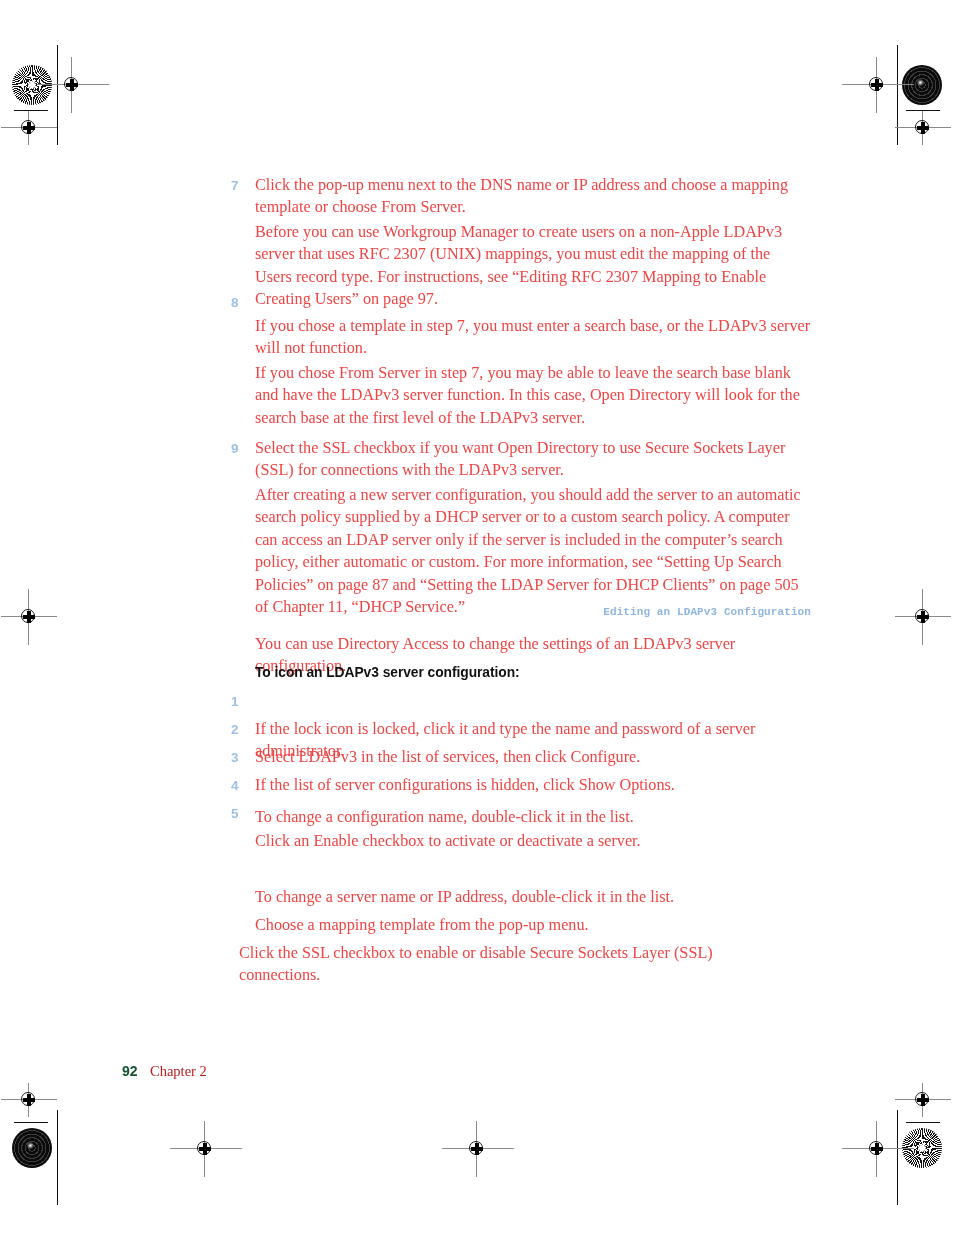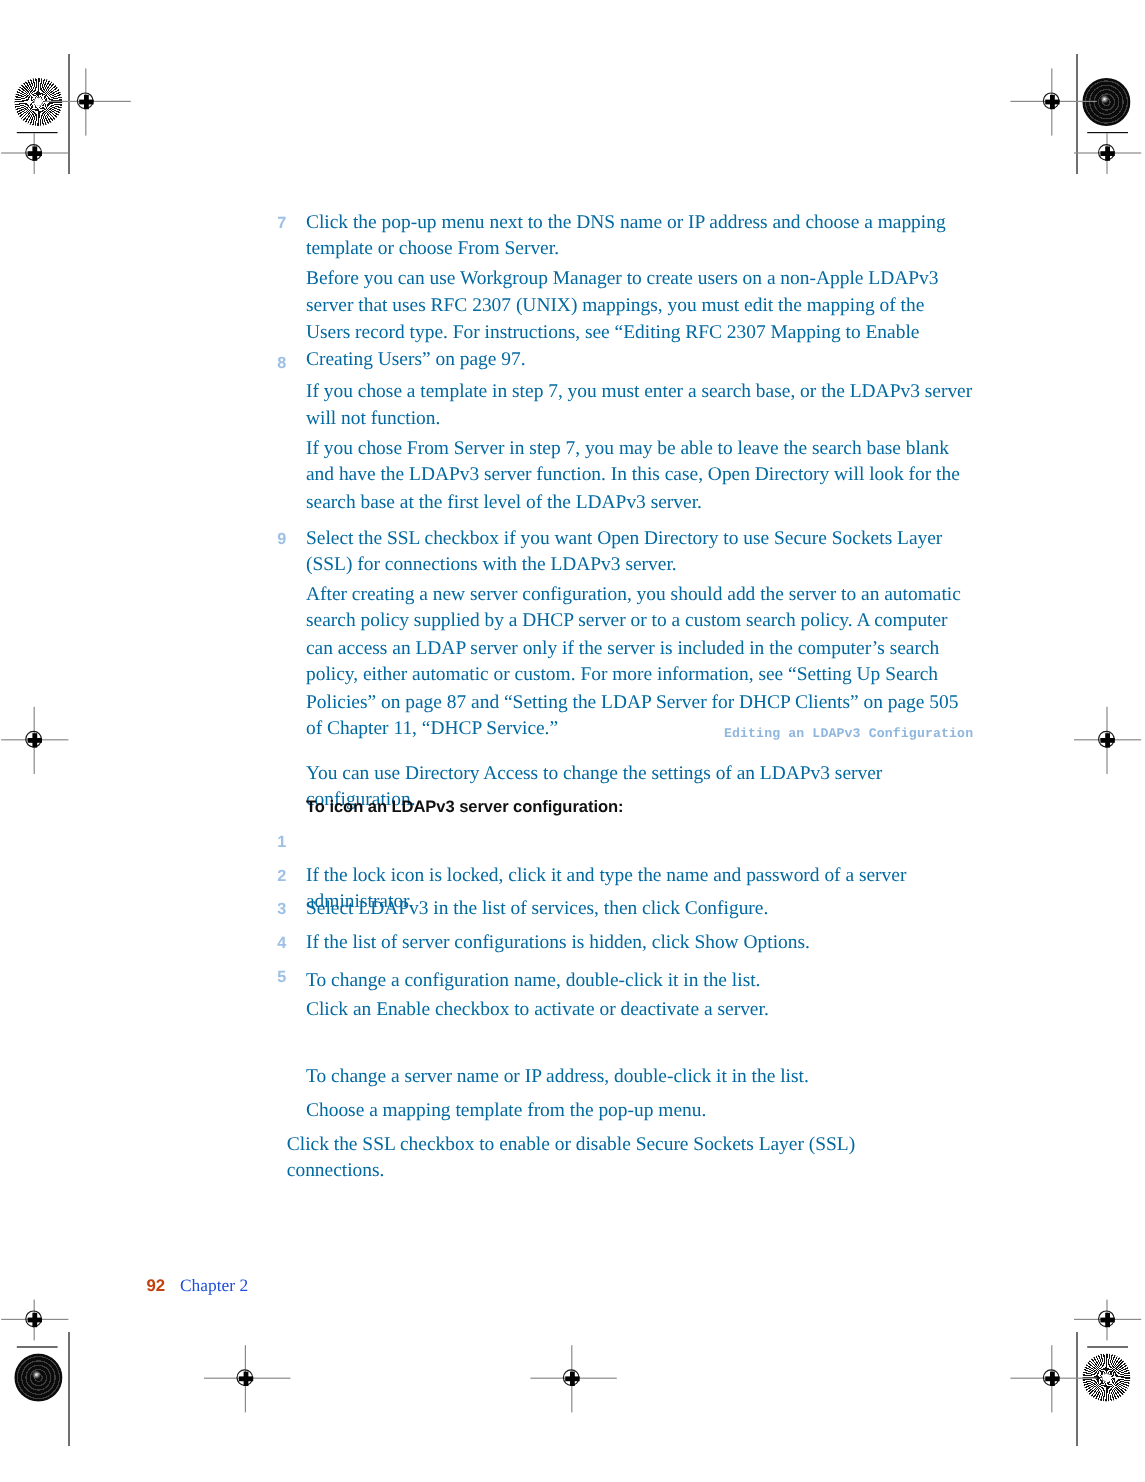--- a/index.html
+++ b/index.html
@@ -117,21 +117,21 @@
     font-weight: bold;
     font-size: 13.5px;
     color: #9dc0e4;
     line-height: 22.4px;
     padding-top: 1px;
   }
   .step-text, .para {
     font-family: "Liberation Serif", serif;
     font-size: 16.2px;
     line-height: 22.4px;
-    color: #0369a1;
+    color: #ef4444;
     text-align: left;
   }
   .para {
     margin: 0;
   }
   .indented {
     padding-left: 24px;
   }
   .section-head {
     font-family: Liberation Mono, monospace;
@@ -152,27 +152,27 @@
   }
   .footer {
     position: absolute;
     display: flex;
     align-items: baseline;
   }
   .footer-page {
     font-family: "Liberation Sans", sans-serif;
     font-weight: bold;
     font-size: 14px;
-    color: #c2410c;
+    color: #14532d;
     width: 28px;
   }
   .footer-chapter {
     font-family: "Liberation Serif", serif;
     font-size: 14.5px;
-    color: #1d4ed8;
+    color: #b91c1c;
   }
 </style>
 </head>
 <body>
 
 <div class="page">
 
   <div>
 
     <div class="star" style="left:12px; top:65px;"></div>

